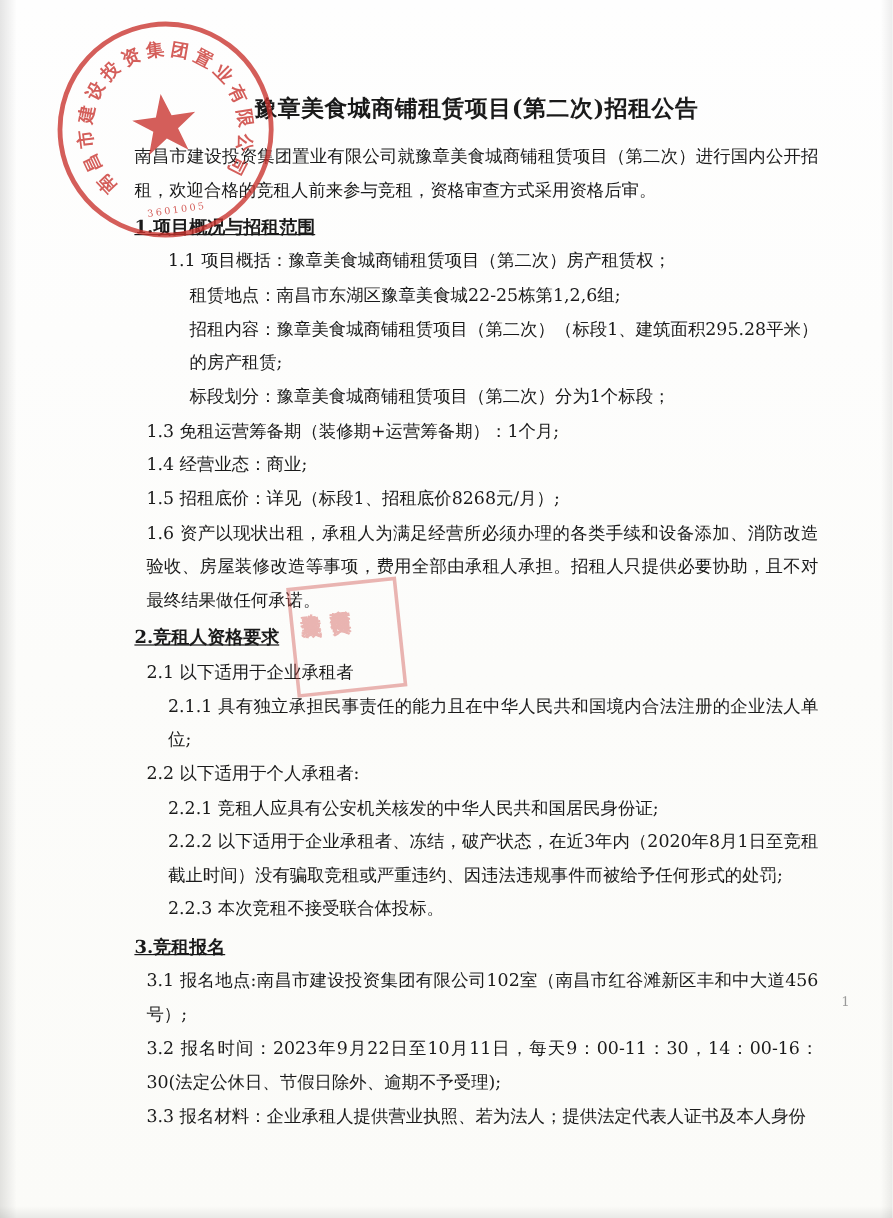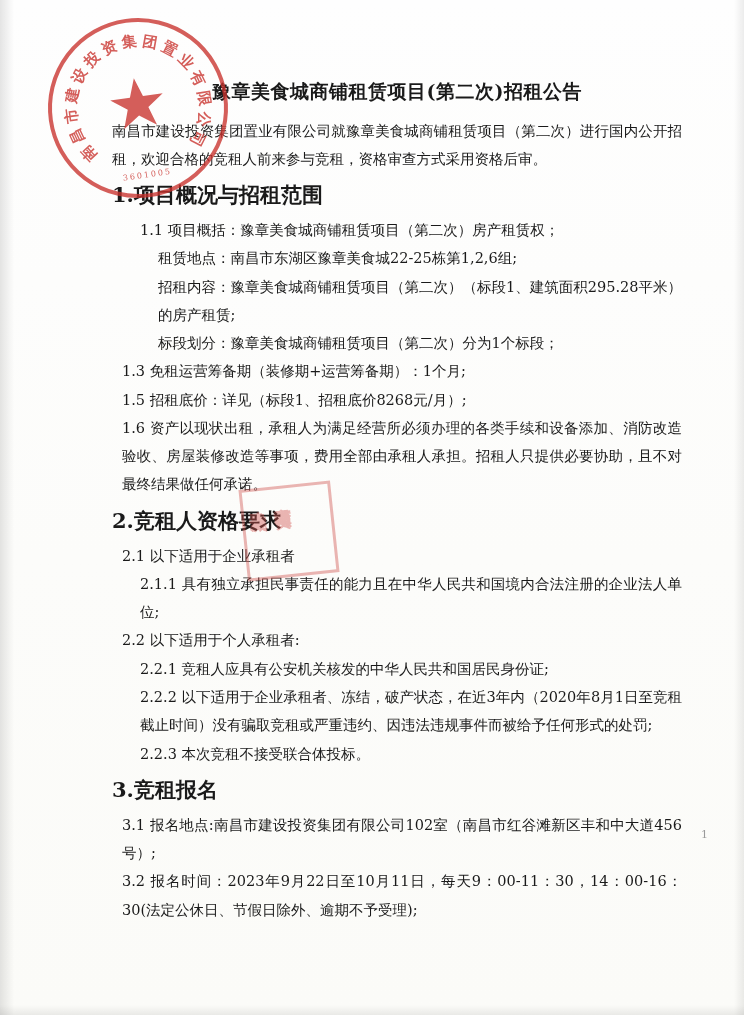--- a/index.html
+++ b/index.html
@@ -44,23 +44,24 @@
   p, .line {
     margin: 0;
     font-size: 14.5px;
     line-height: 1.95;
     text-align: justify;
   }
   .intro {
     text-indent: 0;
   }
   .sec-head {
-    font-size: 21px;
+    font-size: 15px;
     font-weight: bold;
     margin-top: 2px;
+    text-decoration: underline;
   }
   .indent1 { padding-left: 10px; }
   .indent2 { padding-left: 28px; }
   .indent3 { padding-left: 46px; }
   .b { font-weight: normal; }
 
   
   .seal {
     position: absolute;
     border-radius: 50%;
@@ -169,34 +170,36 @@
     <h1 class="doc-title">豫章美食城商铺租赁项目(第二次)招租公告</h1>
 
     <p class="intro"><span>南昌市建设投资集团置业有限公司就豫章美食城商铺租赁项目（第二次）进行国内公开招租，欢迎合格的竞租人前来参与竞租，资格审查方式采用资格后审。</span></p>
 
     <p class="sec-head">1.项目概况与招租范围</p>
     <p class="indent2">1.1 项目概括：豫章美食城商铺租赁项目（第二次）房产租赁权；</p>
     <p class="indent3">租赁地点：南昌市东湖区豫章美食城22-25栋第1,2,6组;</p>
     <p class="indent3">招租内容：豫章美食城商铺租赁项目（第二次）（标段1、建筑面积295.28平米）的房产租赁;</p>
     <p class="indent3">标段划分：豫章美食城商铺租赁项目（第二次）分为1个标段；</p>
     <p class="indent1">1.3 免租运营筹备期（装修期+运营筹备期）：1个月;</p>
+    <p class="indent1">1.4 经营业态：商业;</p>
     <p class="indent1">1.5 招租底价：详见（标段1、招租底价8268元/月）;</p>
     <p class="indent1">1.6 资产以现状出租，承租人为满足经营所必须办理的各类手续和设备添加、消防改造验收、房屋装修改造等事项，费用全部由承租人承担。招租人只提供必要协助，且不对最终结果做任何承诺。</p>
 
     <p class="sec-head">2.竞租人资格要求</p>
     <p class="indent1 b">2.1 以下适用于企业承租者</p>
     <p class="indent2">2.1.1 具有独立承担民事责任的能力且在中华人民共和国境内合法注册的企业法人单位;</p>
     <p class="indent1 b">2.2 以下适用于个人承租者:</p>
     <p class="indent2">2.2.1 竞租人应具有公安机关核发的中华人民共和国居民身份证;</p>
     <p class="indent2">2.2.2 以下适用于企业承租者、冻结，破产状态，在近3年内（2020年8月1日至竞租截止时间）没有骗取竞租或严重违约、因违法违规事件而被给予任何形式的处罚;</p>
     <p class="indent2">2.2.3 本次竞租不接受联合体投标。</p>
 
     <p class="sec-head">3.竞租报名</p>
     <p class="indent1">3.1 报名地点:南昌市建设投资集团有限公司102室（南昌市红谷滩新区丰和中大道456号）;</p>
     <p class="indent1">3.2 报名时间：2023年9月22日至10月11日，每天9：00-11：30，14：00-16：30(法定公休日、节假日除外、逾期不予受理);</p>
+    <p class="indent1">3.3 报名材料：企业承租人提供营业执照、若为法人；提供法定代表人证书及本人身份</p>
 
   </div>
 
   <div class="seal seal-main">
     <div class="ring-text">
         <span style="transform: rotate(-125deg) translate(0px, -68px) rotate(0deg) translate(-7px, -8px);">南</span>
         <span style="transform: rotate(-107.143deg) translate(0px, -68px) rotate(0deg) translate(-7px, -8px);">昌</span>
         <span style="transform: rotate(-89.2857deg) translate(0px, -68px) rotate(0deg) translate(-7px, -8px);">市</span>
         <span style="transform: rotate(-71.4286deg) translate(0px, -68px) rotate(0deg) translate(-7px, -8px);">建</span>
         <span style="transform: rotate(-53.5714deg) translate(0px, -68px) rotate(0deg) translate(-7px, -8px);">设</span>

